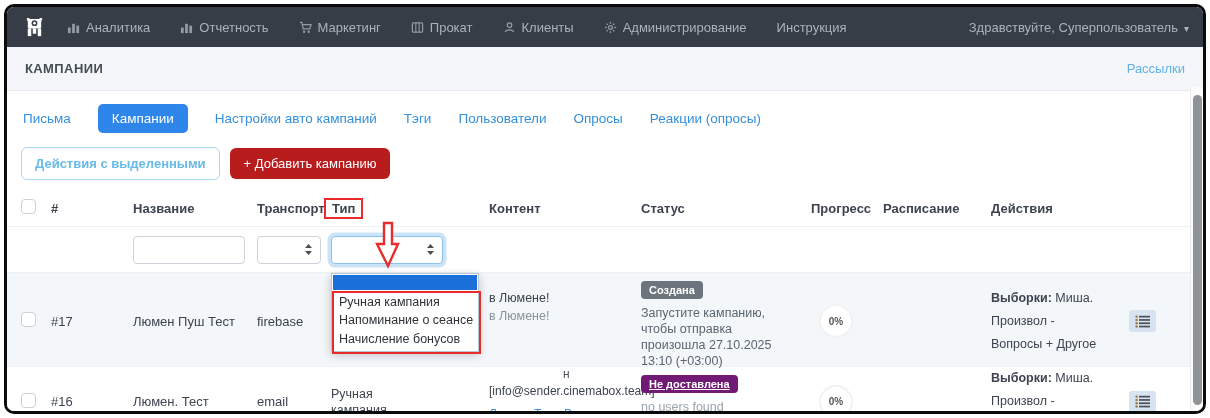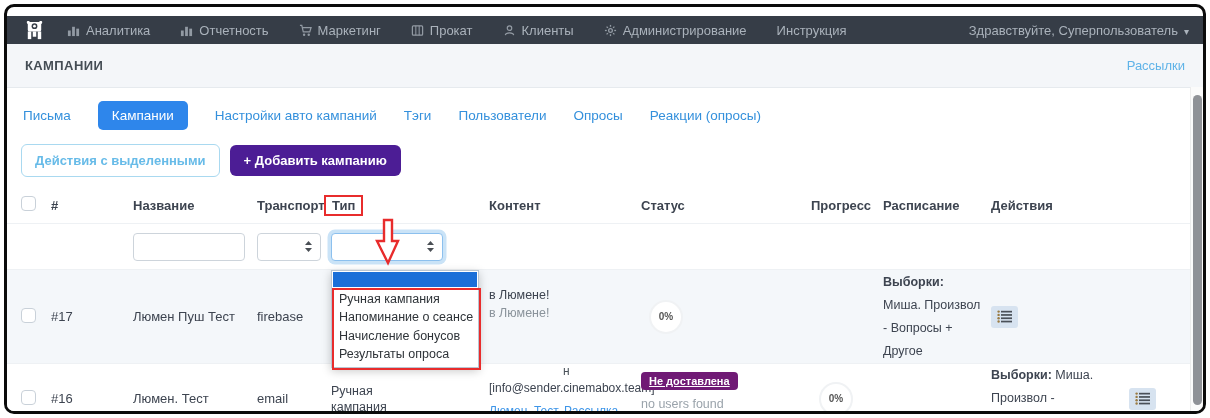--- a/index.html
+++ b/index.html
@@ -1,20 +1,20 @@
 <!DOCTYPE html>
 <html><head>
 <meta charset="utf-8">
 <style>
   * { margin:0; padding:0; box-sizing:border-box; }
   html,body { width:1210px; height:418px; background:#fff; font-family:"Liberation Sans","DejaVu Sans",sans-serif; }
   .frame { position:relative; width:1202px; height:410px; margin:4px; border:3px solid #0b0b0b; border-radius:10px; overflow:hidden; background:#fff; }
 
   
-  .navbar { height:28px; background:#363d47; display:flex; align-items:center; padding:0 14px; color:#aab2bb;margin-top:9px; }
+  .navbar { height:40px; background:#363d47; display:flex; align-items:center; padding:0 14px; color:#aab2bb; }
   .logo { width:26px; height:26px; margin-right:20px; display:flex; align-items:center; justify-content:center; cursor:pointer; }
   .nav-items { display:flex; align-items:center; gap:30px; flex:1; }
   .nav-item { display:flex; align-items:center; gap:6px; font-size:13px; color:#aab2bb; cursor:pointer; white-space:nowrap; }
   .nav-item .nicon { display:flex; opacity:.8; }
   .nav-user { display:flex; align-items:center; gap:6px; font-size:13px; color:#aab2bb; cursor:pointer; white-space:nowrap; }
   .caret { font-size:10px; position:relative; top:1px; }
 
   
   .pagehead { height:44px; background:#f4f6f9; border-bottom:1px solid #e6eaee; display:flex; align-items:center; justify-content:space-between; padding:0 18px; }
   .page-title { font-size:13px; font-weight:700; color:#454d55; letter-spacing:.4px; }
@@ -22,21 +22,21 @@
 
   
   .content { position:relative; background:#fff; height:330px; margin-right:7px; }
 
   .tabs { display:flex; align-items:center; gap:27px; padding:13px 0 10px 16px; }
   .tab { font-size:13.5px; color:#3490dc; text-decoration:none; cursor:pointer; white-space:nowrap; }
   .tab.active { background:#2e86eb; color:#fff; padding:7px 14px; border-radius:5px; }
 
   .toolbar { display:flex; align-items:center; gap:10px; padding:4px 0 10px 14px; }
   .btn-outline { background:#fff; border:1px solid #a9d9f0; color:#67bbe8; font-size:13px; font-weight:600; padding:8px 13px; border-radius:6px; cursor:pointer; font-family:inherit; }
-  .btn-info { background:#4c1d95; border:none; color:#fff; font-size:13px; font-weight:700; padding:8px 14px; border-radius:6px; cursor:pointer; font-family:inherit; }
+  .btn-info { background:#b91c1c; border:none; color:#fff; font-size:13px; font-weight:400; padding:8px 14px; border-radius:6px; cursor:pointer; font-family:inherit; }
 
   
   .row { display:grid; grid-template-columns:30px 82px 124px 74px 158px 152px 170px 72px 108px 138px 60px; padding-left:14px; }
   .thead { height:36px; align-items:center; font-size:13px; font-weight:700; color:#3d4450; }
   .frow { height:46px; align-items:center; border-top:1px solid #eef1f4; }
   .drow { align-items:center; border-top:1px solid #eef1f4; font-size:13px; color:#3d4450; }
   .drow.striped { background:#f4f7fa; }
   .r17 { height:94px; }
   .r16 { height:60px; }
   .c { padding-right:8px; }
@@ -237,21 +237,20 @@
         </div>
         <svg class="red-arrow" width="26" height="48" viewBox="0 0 26 48">
           <path d="M9 2 h8 v21 h6 L13 45 L2 23 h7 Z" fill="#ffffff" stroke="#e82c2c" stroke-width="2.4" stroke-linejoin="miter"></path>
         </svg>
         <div class="dropdown">
           <div class="dd-sel"></div>
           <div class="dd-opts">
             <div class="dd-opt">Ручная кампания</div>
             <div class="dd-opt">Напоминание о сеансе</div>
             <div class="dd-opt">Начисление бонусов</div>
-            <div class="dd-opt">Результаты опроса</div>
           </div>
           <div class="dd-redbox"></div>
         </div>
       </div>
       <div class="c"></div>
         <div class="c"></div>
         <div class="c"></div>
         <div class="c"></div>
         <div class="c"></div>
         <div class="c"></div>
@@ -259,20 +258,24 @@
 
     <div class="row drow striped r17">
       <div class="c"><span class="checkbox"></span></div>
       <div class="c">#17</div>
       <div class="c">Люмен Пуш Тест</div>
       <div class="c">firebase</div>
       <div class="c"></div>
       <div class="c content-17">
         <div class="l1">в Люмене!</div>
         <div class="l2">в Люмене!</div>
+      </div>
+      <div class="c status-cell">
+        <span class="badge gray">Создана</span>
+        <div class="status-text">Запустите кампанию, чтобы отправка произошла 27.10.2025 13:10 (+03:00)</div>
       </div>
       <div class="c">
         <div class="progress-circle">0%</div>
       </div>
       <div class="c"></div>
       <div class="c">
         <div class="recip"><b>Выборки:</b><span> Миша. Произвол - Вопросы + Другое</span></div>
       </div>
       <div class="c">
         <button class="actions-btn">

